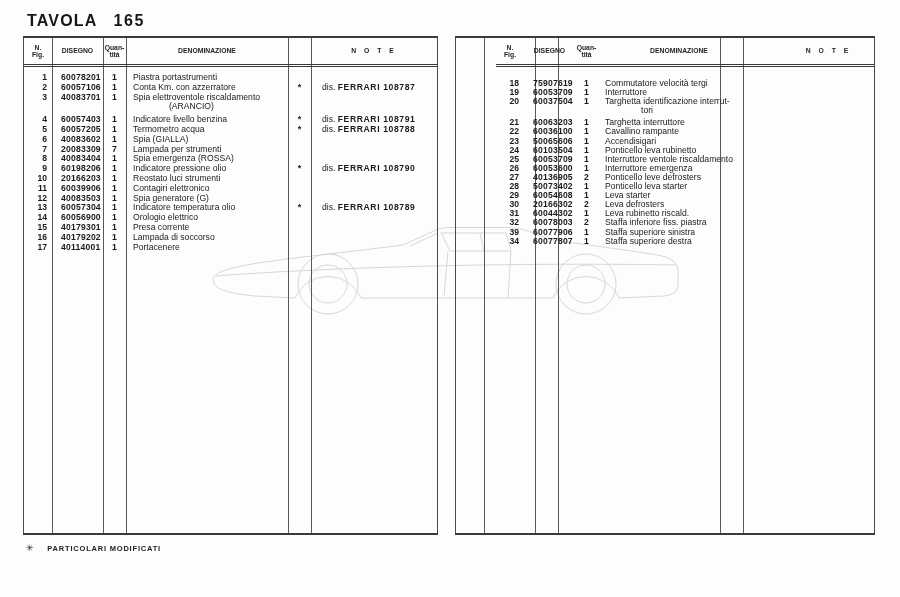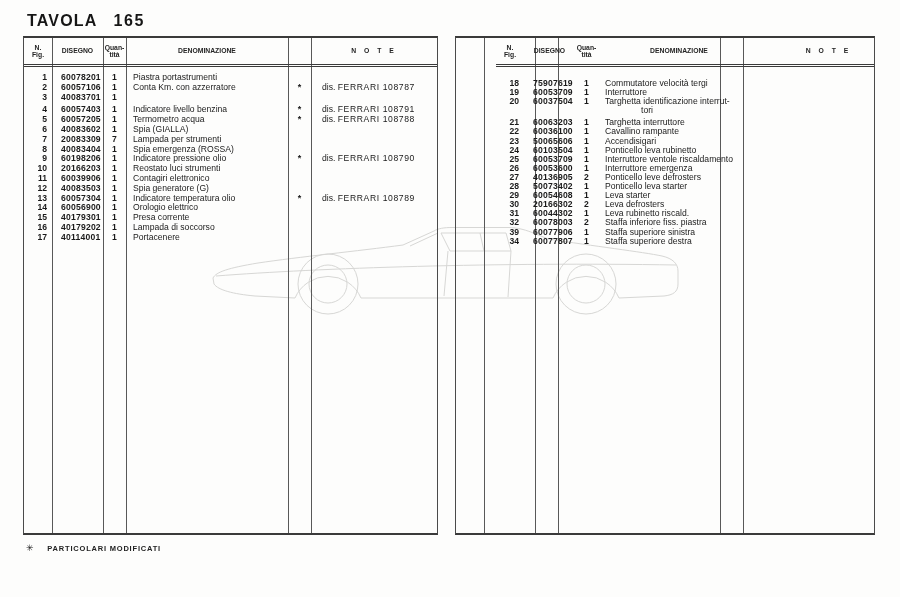--- a/index.html
+++ b/index.html
@@ -50,21 +50,21 @@
 
   .c { display:block; }
   .c.fig  { width:28px; text-align:right; padding-right:5px; font-weight:bold; }
   .c.dis  { width:51px; padding-left:9px; font-weight:bold; letter-spacing:.2px; }
   .c.qty  { width:23px; text-align:center; font-weight:bold; }
   .c.den  { width:162px; padding-left:7px; }
   .c.den .d2 { display:none; padding-left:36px; }
   .c.star { width:23px; text-align:center; font-weight:bold; font-size:9px; }
   .c.note { flex:1; padding-left:11px; white-space:nowrap; }
   .c.note .np { font-weight:normal; }
-  .c.note .nv { font-weight:normal; letter-spacing:.6px; }
+  .c.note .nv { font-weight:bold; letter-spacing:.6px; }
 
   .footer { position:absolute; left:26px; top:543px; display:flex; align-items:center;
     z-index:2; font-size:7.5px; font-weight:bold; letter-spacing:.8px; color:#222; }
   .footer .star-ic { font-size:9px; margin-right:13px; font-weight:normal; }
 
   svg.car { width:100%; height:100%; }
   svg.car * { stroke:#d7d7d5; fill:none; stroke-width:1; }
 </style>
 </head>
 <body>
@@ -121,20 +121,21 @@
     <span class="c qty">1</span>
     <span class="c den"><span class="d1">Conta Km. con azzerratore</span></span>
     <span class="c star">*</span>
     <span class="c note"><span class="np">dis.</span> <span class="nv">FERRARI 108787</span></span>
   </div>
 
   <div class="trow wrapped">
     <span class="c fig">3</span>
     <span class="c dis">40083701</span>
     <span class="c qty">1</span>
+    <span class="c den"><span class="d1">Spia elettroventole riscaldamento</span><span class="d2" style="display: block;">(ARANCIO)</span></span>
     <span class="c star"></span>
     <span class="c note"><span class="np"></span> <span class="nv"></span></span>
   </div>
 
   <div class="trow">
     <span class="c fig">4</span>
     <span class="c dis">60057403</span>
     <span class="c qty">1</span>
     <span class="c den"><span class="d1">Indicatore livello benzina</span></span>
     <span class="c star">*</span>

